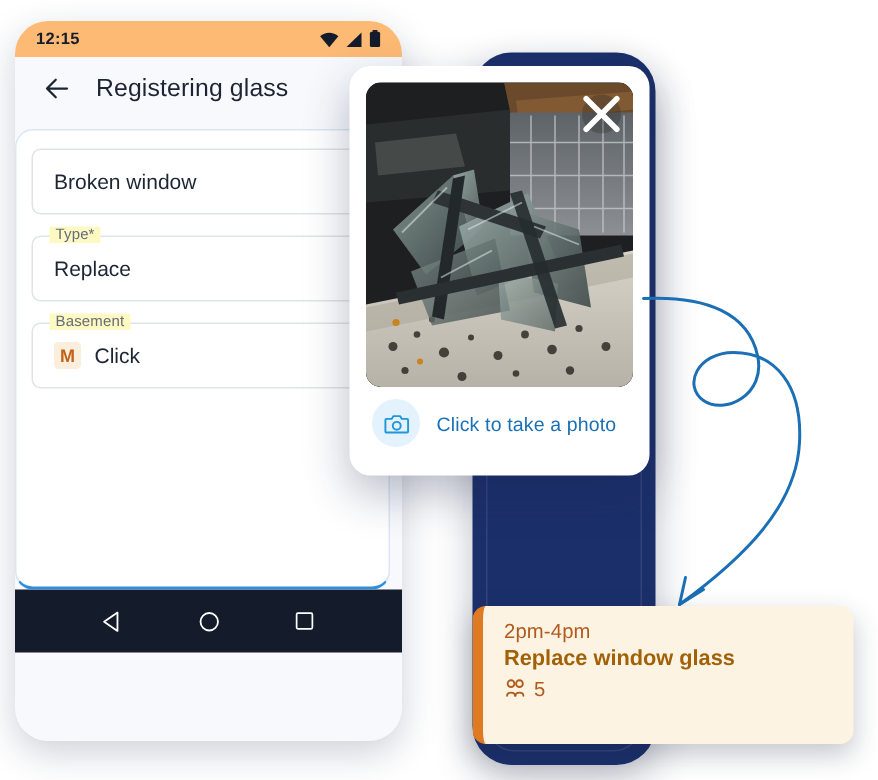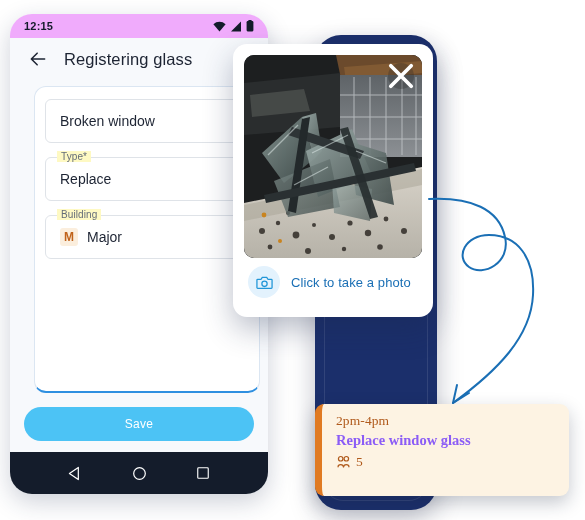--- a/index.html
+++ b/index.html
@@ -27,35 +27,35 @@
   .phone{
     position:absolute;left:10px;top:14px;width:258px;height:480px;
     background:#f7f9fc;border-radius:22px;
     box-shadow:0 8px 24px rgba(30,45,80,.22);
     overflow:hidden;
     display:flex;flex-direction:column;
   }
   .statusbar{
     height:24px;flex:0 0 24px;display:flex;align-items:center;
     justify-content:space-between;padding:0 14px;
-    background:#f0abfc;color:#141c2b;
+    background:#fdba74;color:#141c2b;
     font-size:11px;font-weight:bold;letter-spacing:.2px;
   }
   .sb-icons{display:flex;align-items:center;gap:4px;}
   .sb-icons svg{display:block;}
 
   .appbar{
     flex:0 0 42px;display:flex;align-items:center;gap:16px;
     padding:0 18px;background:#f7f9fc;
   }
   .appbar .back{width:20px;height:20px;display:block;cursor:pointer;}
   .appbar .title{font-size:16.5px;color:#1d2433;letter-spacing:.1px;}
 
   .formcard{
-    margin:6px 8px 0 24px;background:#ffffff;
+    margin:6px 8px 0 0;background:#ffffff;
     border:1px solid #dbe6f2;border-radius:12px;
     border-bottom:2px solid #2e8fe0;
     flex:0 0 auto;height:307px;
     padding:12px 10px 0 10px;box-sizing:border-box;
     position:relative;
   }
 
   .field{
     position:relative;height:44px;margin-bottom:14px;
     border:1px solid #dfe3e8;border-radius:6px;background:#fff;
@@ -114,24 +114,23 @@
 
   
   .arrow{position:absolute;left:425px;top:195px;width:160px;height:225px;pointer-events:none;}
 
   
   .notecard{
     position:absolute;left:315px;top:404px;width:254px;height:92px;
     background:#fdf3e3;border-radius:9px;border-left:7px solid #e07a22;
     box-sizing:border-box;padding:9px 14px;
     box-shadow:0 7px 18px rgba(25,35,60,.25);
-    font-family:Liberation Serif, serif;
   }
   .note-time{font-size:13.5px;color:#b05a1c;letter-spacing:.1px;}
-  .note-title{font-size:14.5px;font-weight:bold;color:#8b5cf6;margin-top:3px;}
+  .note-title{font-size:14.5px;font-weight:bold;color:#a16207;margin-top:3px;}
   .note-meta{display:flex;align-items:center;gap:5px;margin-top:5px;color:#b05a1c;font-size:13.5px;}
   .note-meta svg{display:block;}
 </style>
 </head>
 <body>
 
 <div id="stage">
 
   <div class="navy-card">
     <div class="inner-line"></div>
@@ -167,32 +166,29 @@
       <div class="field">
         <span class="value">Broken window</span>
       </div>
 
       <div class="field">
         <span class="flabel">Type*</span>
         <span class="value">Replace</span>
       </div>
 
       <div class="field">
-        <span class="flabel">Building</span>
+        <span class="flabel">Basement</span>
         <span class="pbadge">M</span>
-        <span class="value">Major</span>
+        <span class="value">Click</span>
       </div>
 
 
 
     </div>
 
-    <div class="savewrap">
-      <button class="savebtn">Save</button>
-    </div>
 
     <div class="navbar">
       <svg width="15" height="15" viewBox="0 0 16 16">
         <path d="M11 1.5 L11 14.5 L1.5 8 Z" fill="none" stroke="#fff" stroke-width="1.3" stroke-linejoin="round"></path>
       </svg>
       <svg width="15" height="15" viewBox="0 0 16 16">
         <circle cx="8" cy="8" r="6.2" fill="none" stroke="#fff" stroke-width="1.3"></circle>
       </svg>
       <svg width="14" height="14" viewBox="0 0 16 16">
         <rect x="2" y="2" width="12" height="12" rx="1" fill="none" stroke="#fff" stroke-width="1.3"></rect>

